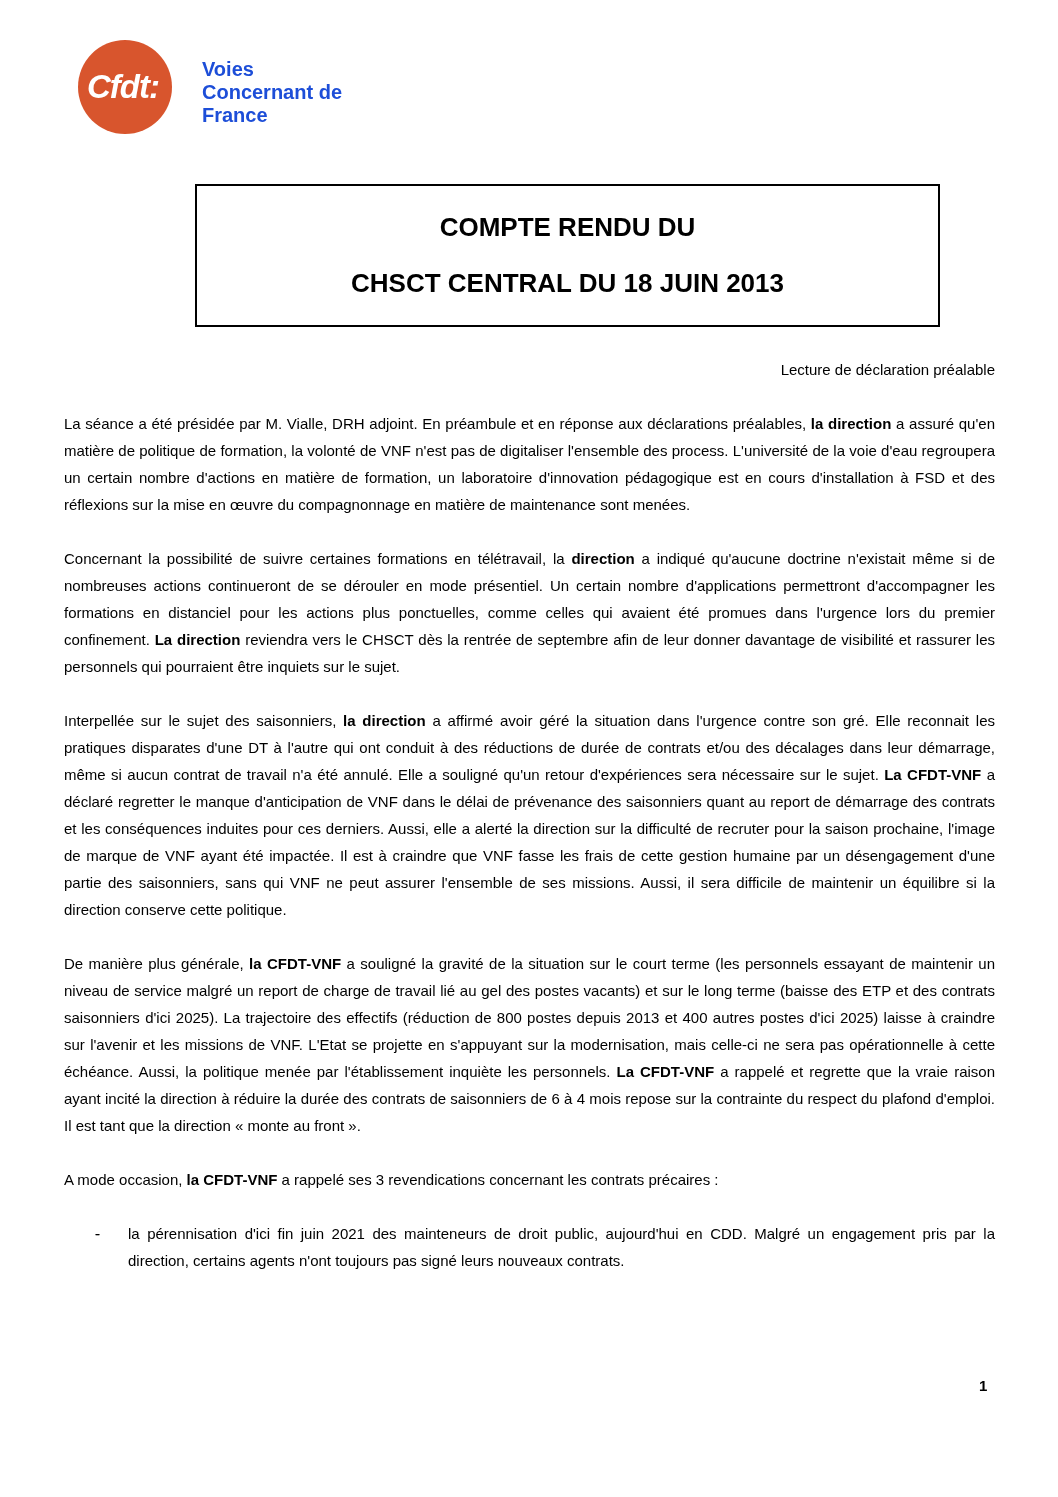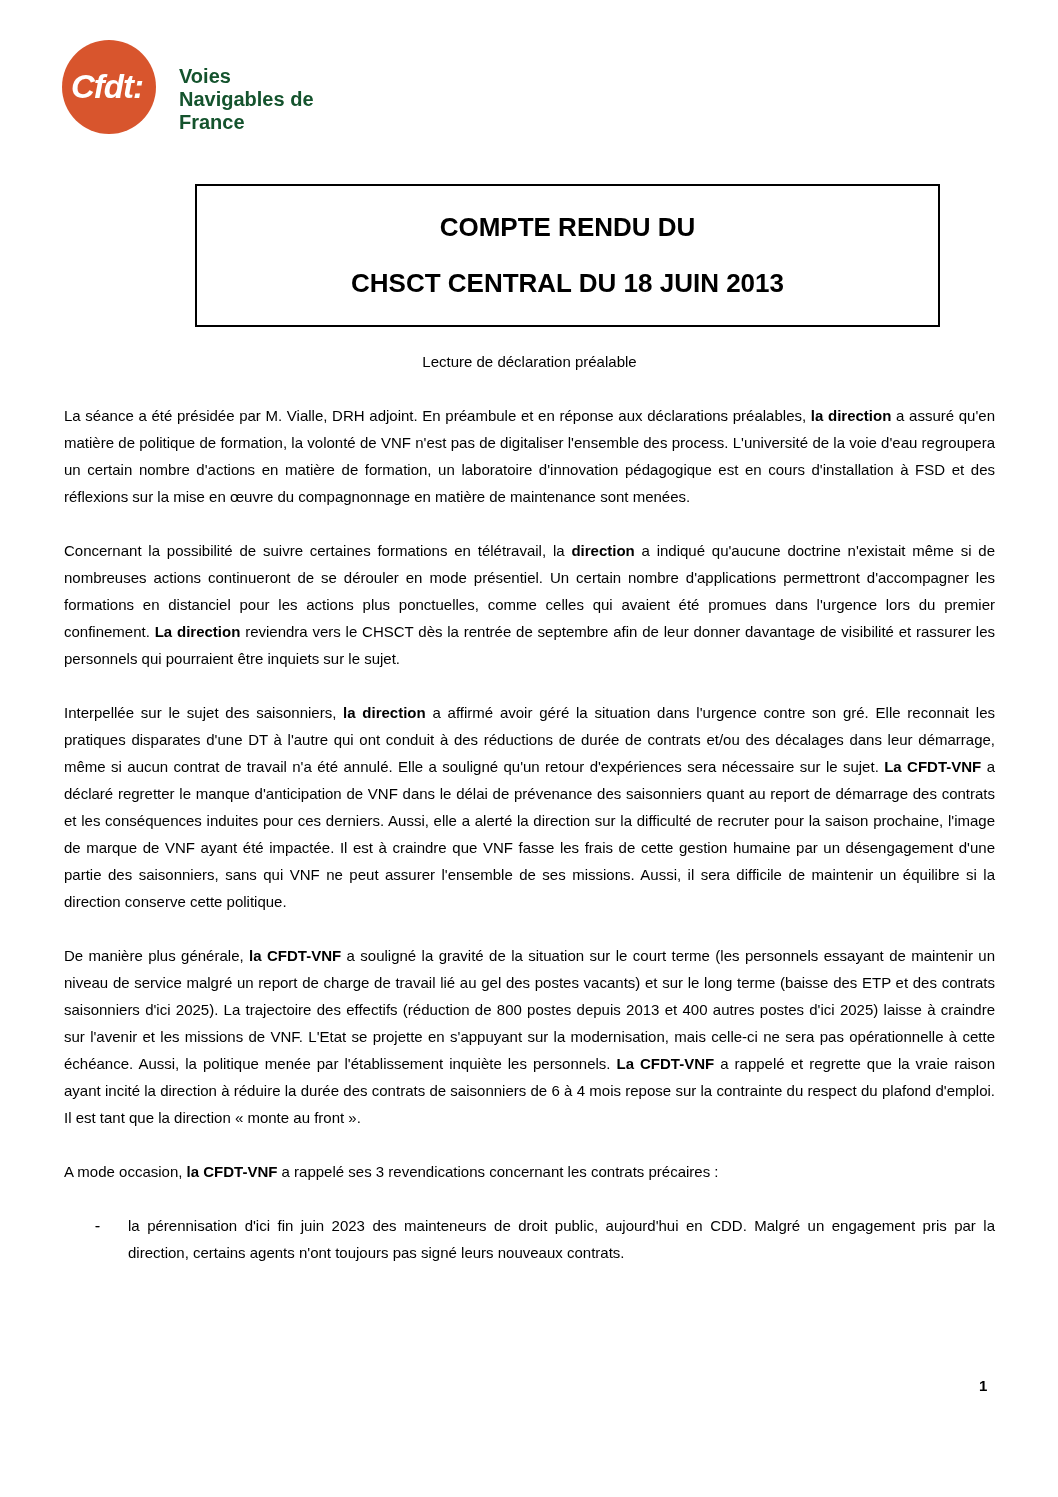--- a/index.html
+++ b/index.html
@@ -15,43 +15,43 @@
   .page {
     position: relative;
     width: 1058px;
     height: 1497px;
     background: #ffffff;
   }
 
   
   .logo-row {
     position: absolute;
-    left: 62px;
+    left: 78px;
     top: 40px;
     display: flex;
-    align-items: flex-end;
-    gap: 23px;
+    align-items: flex-start;
+    gap: 30px;
   }
   .logo-circle {
     width: 94px;
     height: 94px;
     border-radius: 50%;
     background: #d8552d;
     color: #ffffff;
     display: flex;
     align-items: center;
     justify-content: center;
     font-weight: bold;
     font-style: italic;
     font-size: 33px;
     letter-spacing: -1px;
     padding-right: 4px;
   }
   .logo-text {
-    color: #14532d;
+    color: #1d4ed8;
     font-weight: bold;
     font-size: 20px;
     line-height: 23px;
     padding-top: 18px;
   }
 
   
   .title-box {
     position: absolute;
     left: 195px;
@@ -72,21 +72,21 @@
   
   .content {
     position: absolute;
     left: 64px;
     top: 344px;
     width: 931px;
     font-size: 15px;
     line-height: 27px;
     text-align: justify;
   }
-  .heading { margin: 4px 0 27px 0; text-align: center; }
+  .heading { margin: 12px 0 27px 0; text-align: right; }
   .para { margin: 0 0 27px 0; }
   .bold { font-weight: bold; }
 
   ul.demands {
     list-style: none;
     margin: 0;
     padding: 0;
   }
   ul.demands li {
     position: relative;
@@ -110,40 +110,40 @@
 <body>
 
 <div class="page">
 
   <header class="logo-row">
     <div class="logo-circle">
       <span>Cfdt:</span>
     </div>
     <div class="logo-text">
       <div>Voies</div>
-      <div>Navigables de</div>
+      <div>Concernant de</div>
       <div>France</div>
     </div>
   </header>
 
   <section class="title-box">
     <div>COMPTE RENDU DU</div>
     <div>CHSCT CENTRAL DU 18 JUIN 2013</div>
   </section>
 
   <main class="content">
     <p class="heading">Lecture de déclaration préalable</p>
     <div id="paragraphs">
         <p class="para"><span>La séance a été présidée par M. Vialle, DRH adjoint. En préambule et en réponse aux déclarations préalables, </span><span class="bold">la direction</span><span> a assuré qu'en matière de politique de formation, la volonté de VNF n'est pas de digitaliser l'ensemble des process. L'université de la voie d'eau regroupera un certain nombre d'actions en matière de formation, un laboratoire d'innovation pédagogique est en cours d'installation à FSD et des réflexions sur la mise en œuvre du compagnonnage en matière de maintenance sont menées.</span></p>
         <p class="para"><span>Concernant la possibilité de suivre certaines formations en télétravail, la </span><span class="bold">direction</span><span> a indiqué qu'aucune doctrine n'existait même si de nombreuses actions continueront de se dérouler en mode présentiel. Un certain nombre d'applications permettront d'accompagner les formations en distanciel pour les actions plus ponctuelles, comme celles qui avaient été promues dans l'urgence lors du premier confinement. </span><span class="bold">La direction</span><span> reviendra vers le CHSCT dès la rentrée de septembre afin de leur donner davantage de visibilité et rassurer les personnels qui pourraient être inquiets sur le sujet.</span></p>
         <p class="para"><span>Interpellée sur le sujet des saisonniers, </span><span class="bold">la direction</span><span> a affirmé avoir géré la situation dans l'urgence contre son gré. Elle reconnait les pratiques disparates d'une DT à l'autre qui ont conduit à des réductions de durée de contrats et/ou des décalages dans leur démarrage, même si aucun contrat de travail n'a été annulé. Elle a souligné qu'un retour d'expériences sera nécessaire sur le sujet. </span><span class="bold">La CFDT-VNF</span><span> a déclaré regretter le manque d'anticipation de VNF dans le délai de prévenance des saisonniers quant au report de démarrage des contrats et les conséquences induites pour ces derniers. Aussi, elle a alerté la direction sur la difficulté de recruter pour la saison prochaine, l'image de marque de VNF ayant été impactée. Il est à craindre que VNF fasse les frais de cette gestion humaine par un désengagement d'une partie des saisonniers, sans qui VNF ne peut assurer l'ensemble de ses missions. Aussi, il sera difficile de maintenir un équilibre si la direction conserve cette politique.</span></p>
         <p class="para"><span>De manière plus générale, </span><span class="bold">la CFDT-VNF</span><span> a souligné la gravité de la situation sur le court terme (les personnels essayant de maintenir un niveau de service malgré un report de charge de travail lié au gel des postes vacants) et sur le long terme (baisse des ETP et des contrats saisonniers d'ici 2025). La trajectoire des effectifs (réduction de 800 postes depuis 2013 et 400 autres postes d'ici 2025) laisse à craindre sur l'avenir et les missions de VNF. L'Etat se projette en s'appuyant sur la modernisation, mais celle-ci ne sera pas opérationnelle à cette échéance. Aussi, la politique menée par l'établissement inquiète les personnels. </span><span class="bold">La CFDT-VNF</span><span> a rappelé et regrette que la vraie raison ayant incité la direction à réduire la durée des contrats de saisonniers de 6 à 4 mois repose sur la contrainte du respect du plafond d'emploi. Il est tant que la direction « monte au front ».</span></p>
         <p class="para"><span>A mode occasion, </span><span class="bold">la CFDT-VNF</span><span> a rappelé ses 3 revendications concernant les contrats précaires :</span></p>
       </div>
     <ul class="demands" id="demands">
         <li><span class="marker">-</span></li>
-        <li><span class="marker">-</span><span>la pérennisation d'ici fin juin 2023 des mainteneurs de droit public, aujourd'hui en CDD. Malgré un engagement pris par la direction, certains agents n'ont toujours pas signé leurs nouveaux contrats.</span></li>
+        <li><span class="marker">-</span><span>la pérennisation d'ici fin juin 2021 des mainteneurs de droit public, aujourd'hui en CDD. Malgré un engagement pris par la direction, certains agents n'ont toujours pas signé leurs nouveaux contrats.</span></li>
       </ul>
   </main>
 
   <div class="page-number">1</div>
 
 </div>
 
 </body></html>

